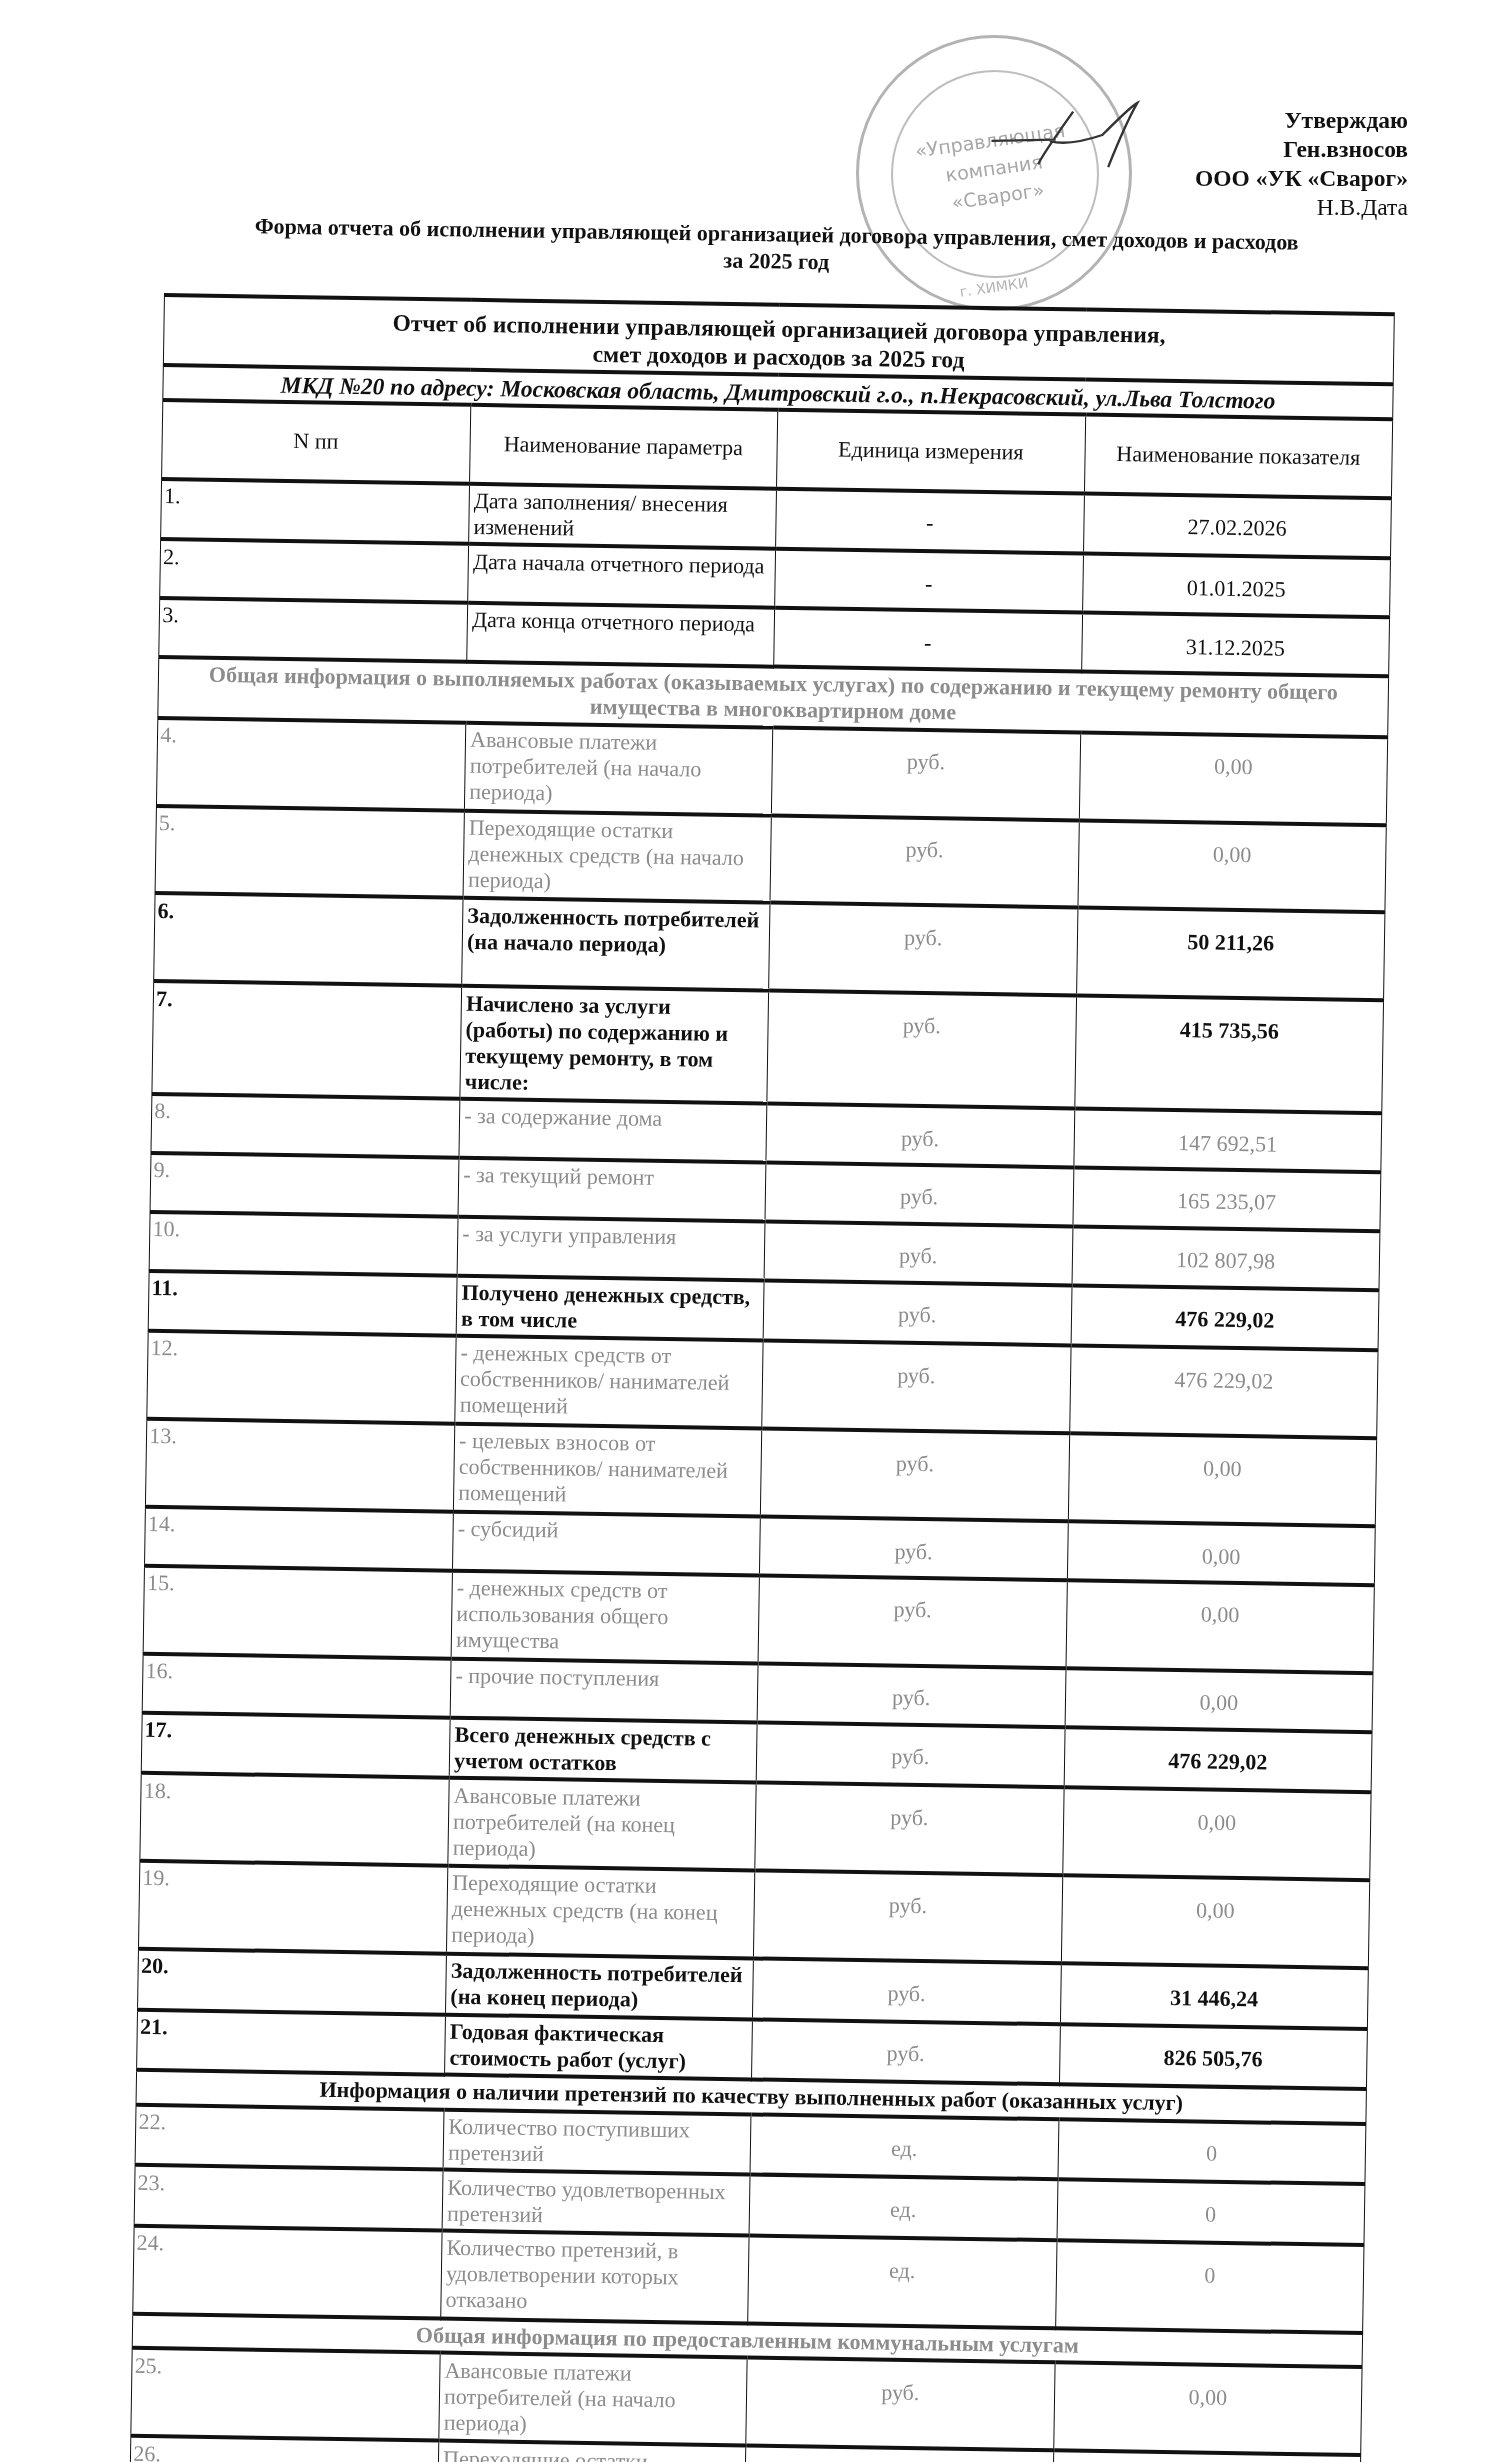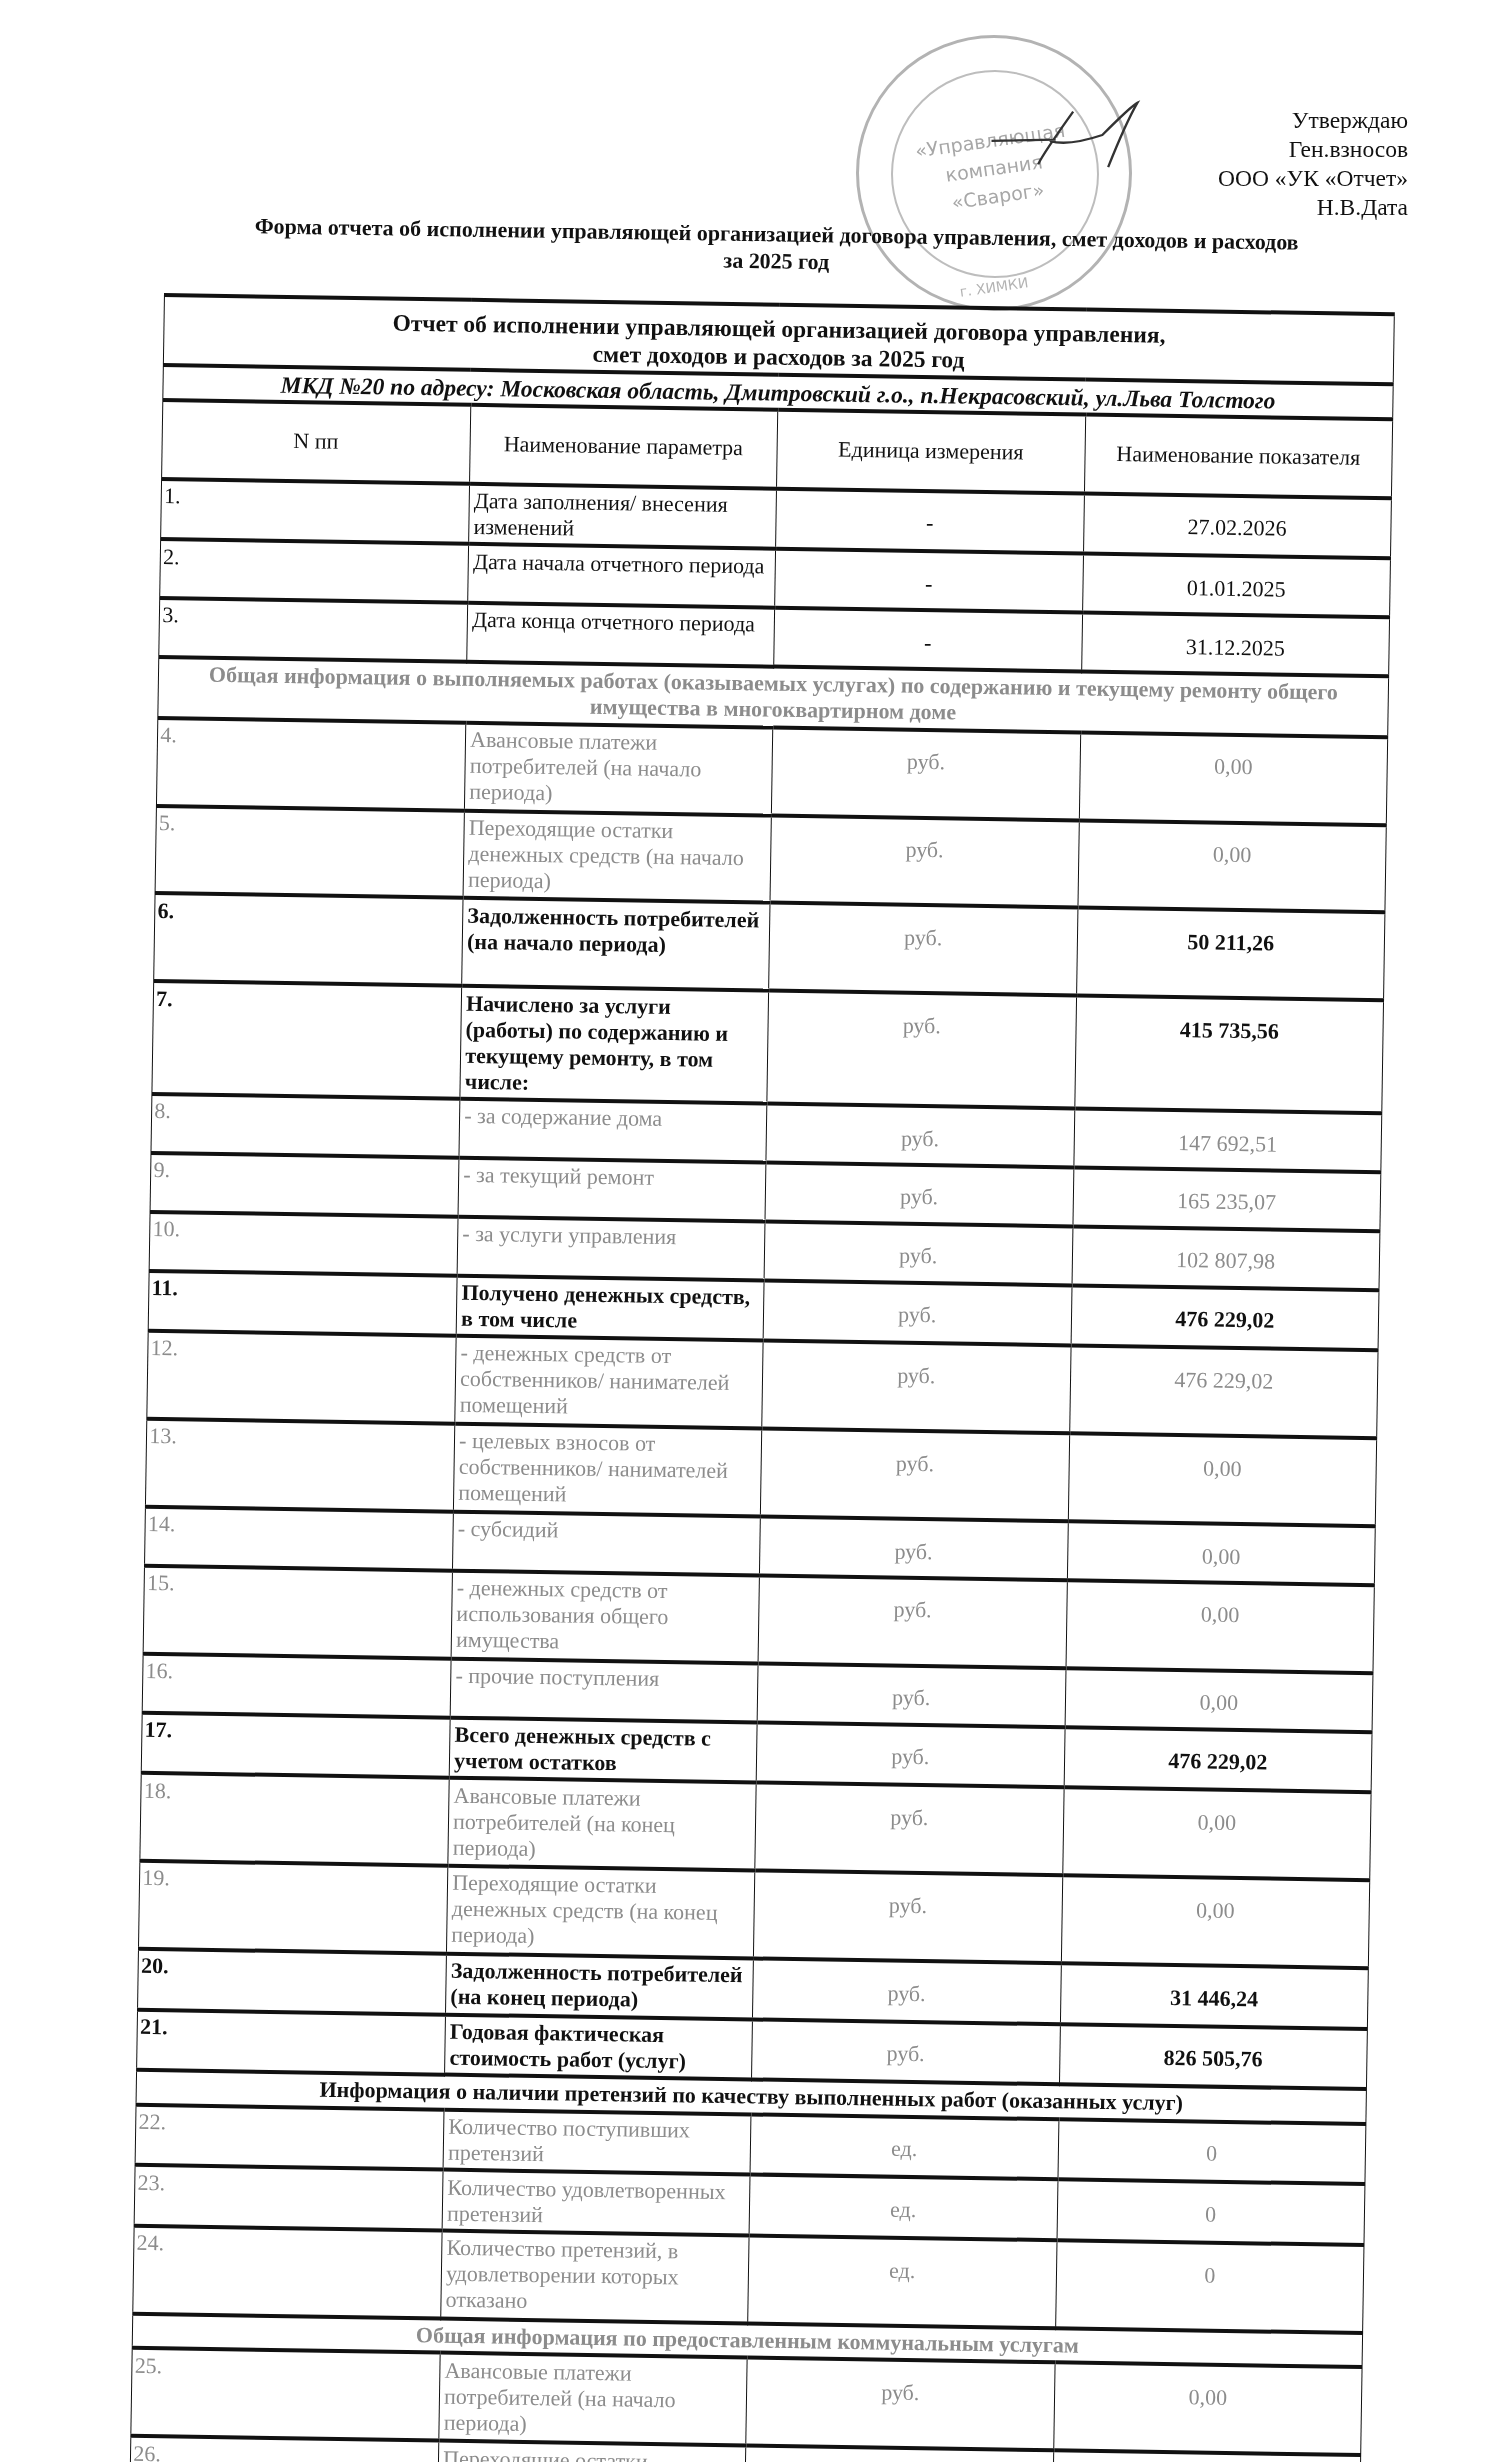--- a/index.html
+++ b/index.html
@@ -1,18 +1,18 @@
 <!DOCTYPE html>
 <html style="font-size:9.4px"><head>
   <meta charset="utf-8">
   <style>
     html, body { margin: 0; padding: 0; background: #ffffff; }
     body { width: 1495px; height: 2462px; position: relative; overflow: hidden; font-family: "Liberation Serif", serif; color: #111; }
     .approve { position: absolute; right: 87px; top: 106px; text-align: right; font-size: 23.5px; line-height: 29px; }
-    .approve .b { font-weight: normal; }
+    .approve .b { font-weight: bold; }
     .stamp { position: absolute; left: 856px; top: 35px; width: 276px; height: 276px; border-radius: 50%; border: 3.5px solid #9a9a9a; box-sizing: border-box; opacity: 0.75; }
     .stamp .inner { position: absolute; left: 32px; top: 32px; width: 204px; height: 204px; border-radius: 50%; border: 2.3px solid #a8a8a8; }
     .stamp .txt { position: absolute; left: 0; right: 0; top: 88px; text-align: center; font-family: "DejaVu Sans", sans-serif; color: #8a8a8a; font-size: 19px; line-height: 28px; transform: rotate(-8deg); }
     .stamp .city { position: absolute; left: 0; right: 0; bottom: 13px; text-align: center; font-family: "DejaVu Sans", sans-serif; color: #999; font-size: 14px; transform: rotate(-8deg); }
     .signature { position: absolute; left: 985px; top: 100px; width: 188px; height: 70px; }
     .form-title { position: absolute; left: 176px; top: 211px; width: 1202px; text-align: center; font-weight: bold; font-size: 22px; line-height: 27px; transform: rotate(0.9deg); transform-origin: left top; }
     .sheet { position: absolute; left: 164px; top: 293px; width: 1231px; transform: rotate(0.9deg); transform-origin: left top; }
     table { border-collapse: collapse; width: 1231px; table-layout: fixed; }
     td { border: 1.8px solid #111; vertical-align: top; font-size: 22px; line-height: 26px; padding: 2.3px 4.7px; }
     td.n { width: 29px; padding: 2.3px 2.3px; }
@@ -43,21 +43,21 @@
   <div class="city">г. ХИМКИ</div>
 </div>
 
 <svg class="signature" viewBox="0 0 320 120">
   <path d="M10 70 L120 68 M150 20 Q100 90 90 110 M110 70 Q140 80 200 60 Q250 10 260 5 Q240 40 210 115" fill="none" stroke="#333" stroke-width="4"></path>
 </svg>
 
 <div class="approve">
   <div class="b">Утверждаю</div>
   <div class="b">Ген.взносов</div>
-  <div class="b">ООО «УК «Отчет»</div>
+  <div class="b">ООО «УК «Сварог»</div>
   <div>Н.В.Дата</div>
 </div>
 
 <div class="form-title">
   <div>Форма отчета об исполнении управляющей организацией договора управления, смет доходов и расходов</div>
   <div>за  2025  год</div>
 </div>
 
 <div class="sheet">
   <table>

